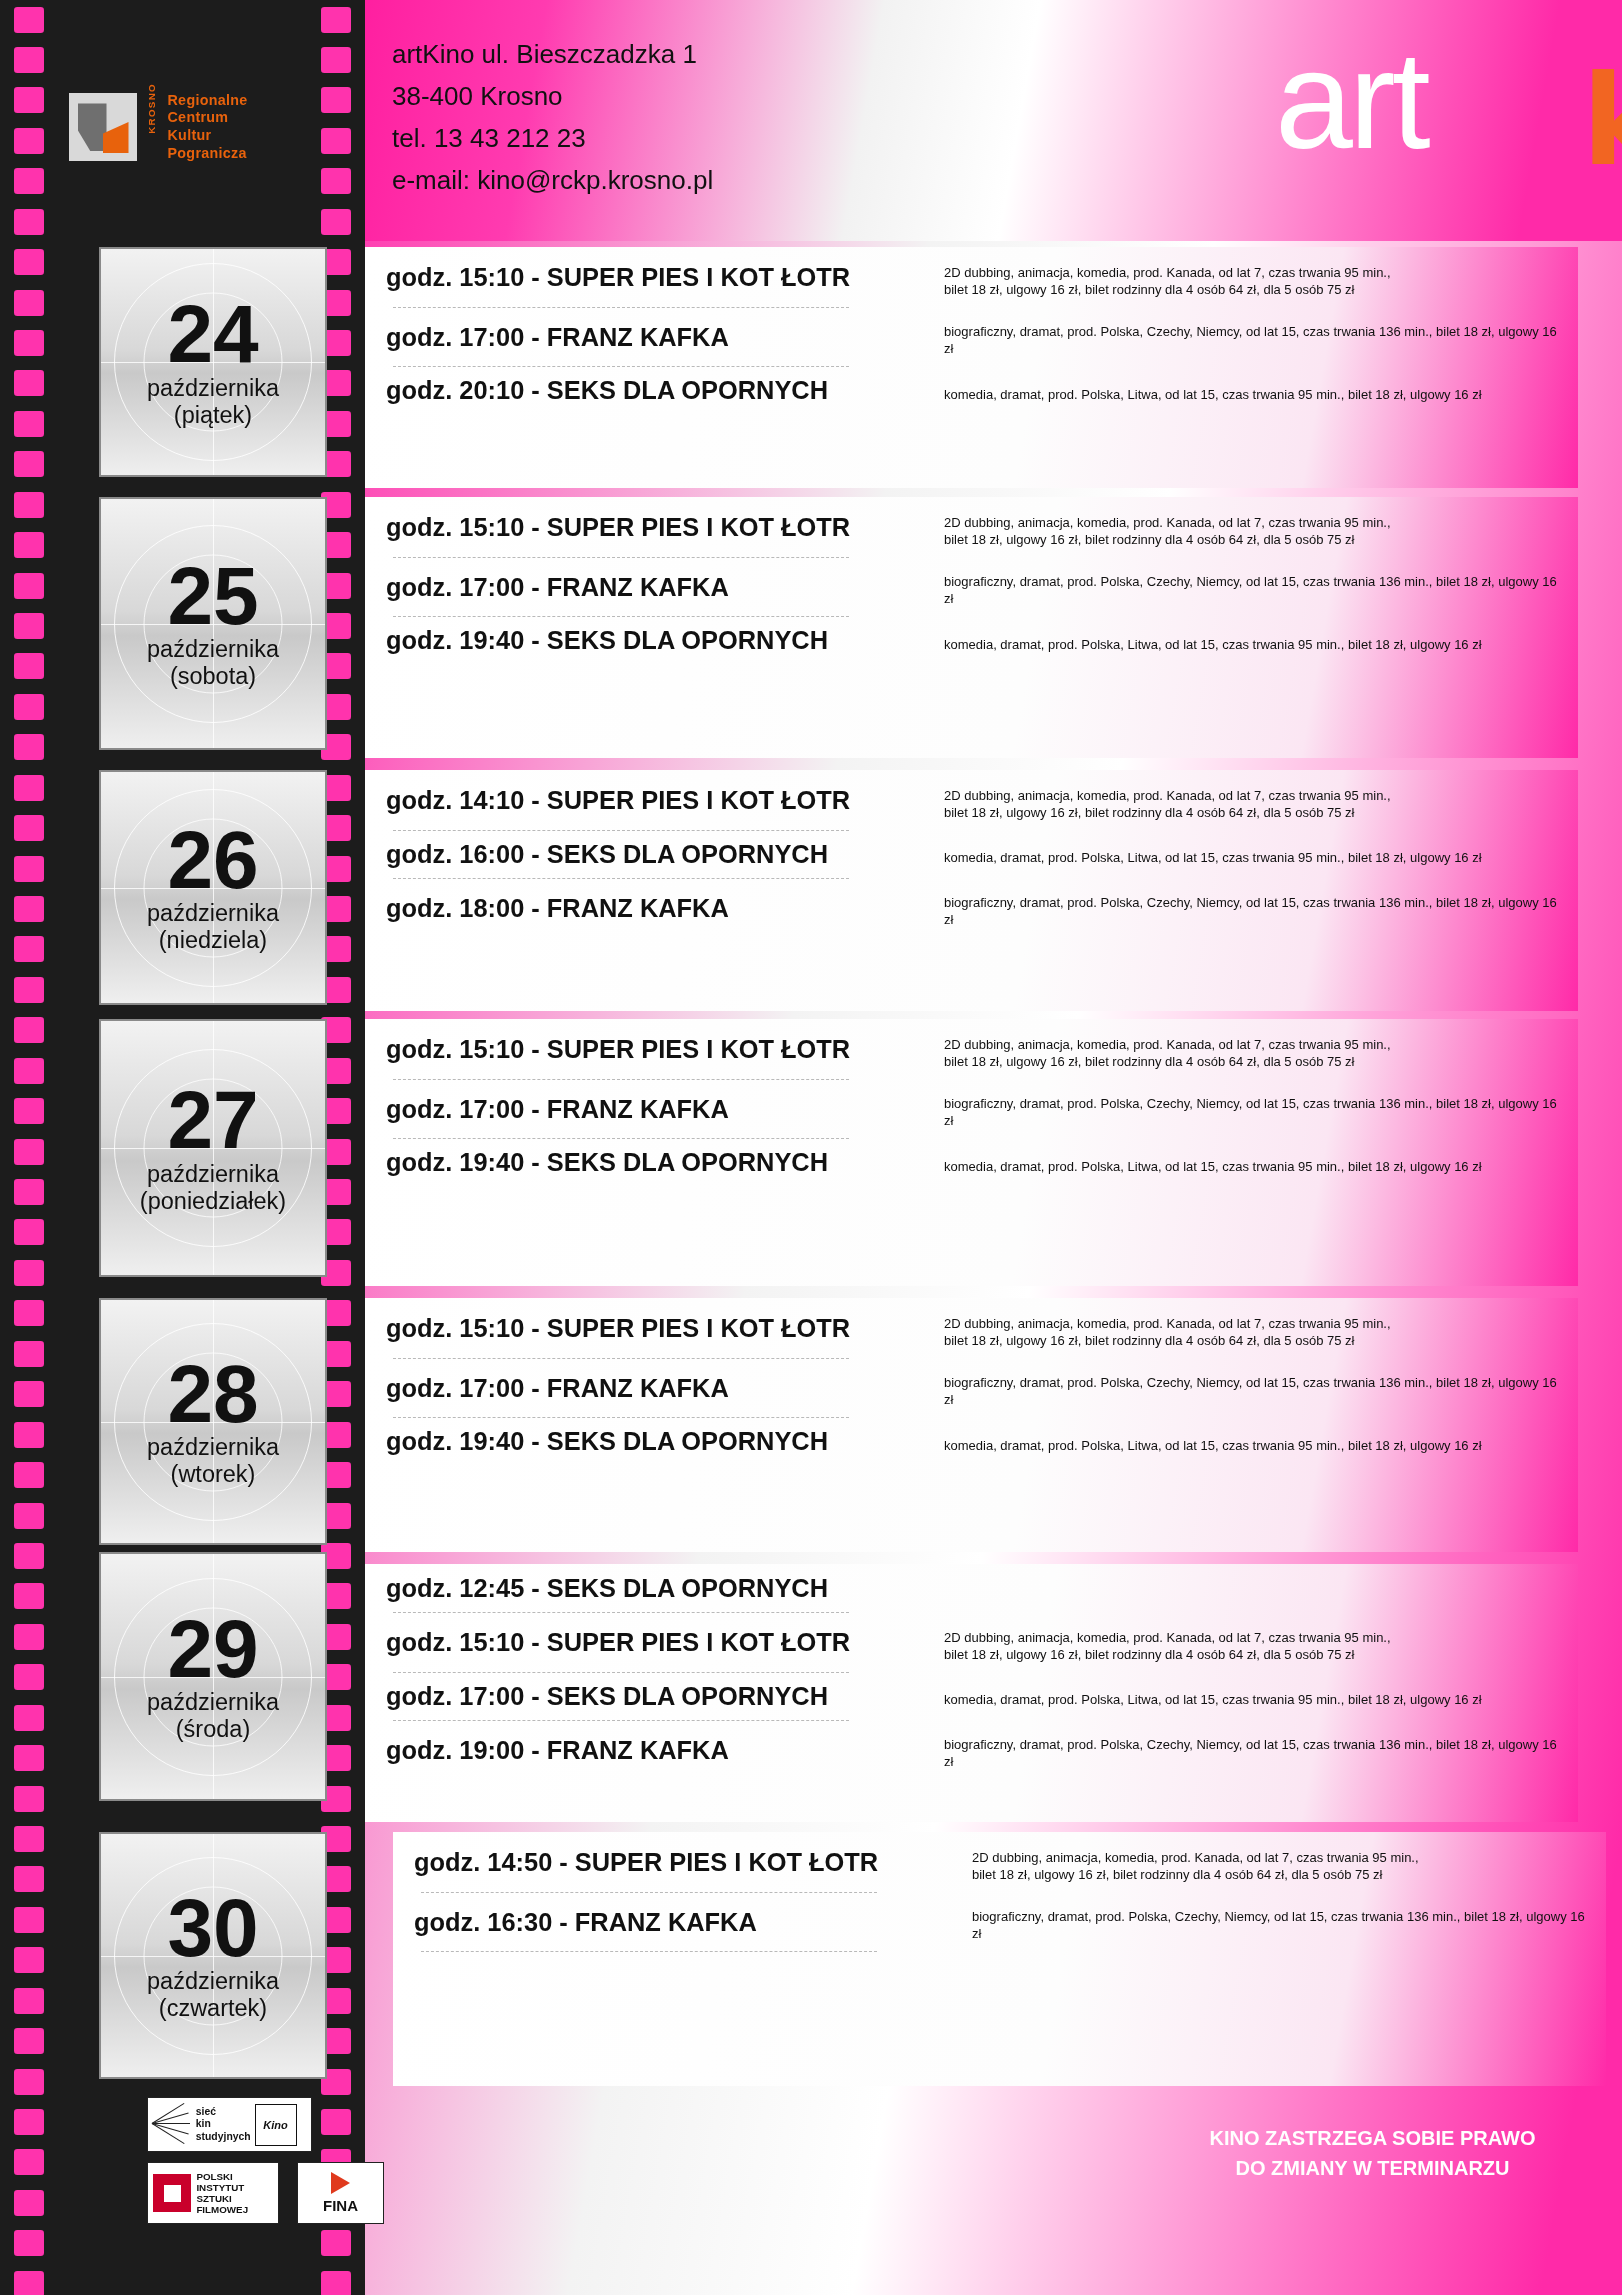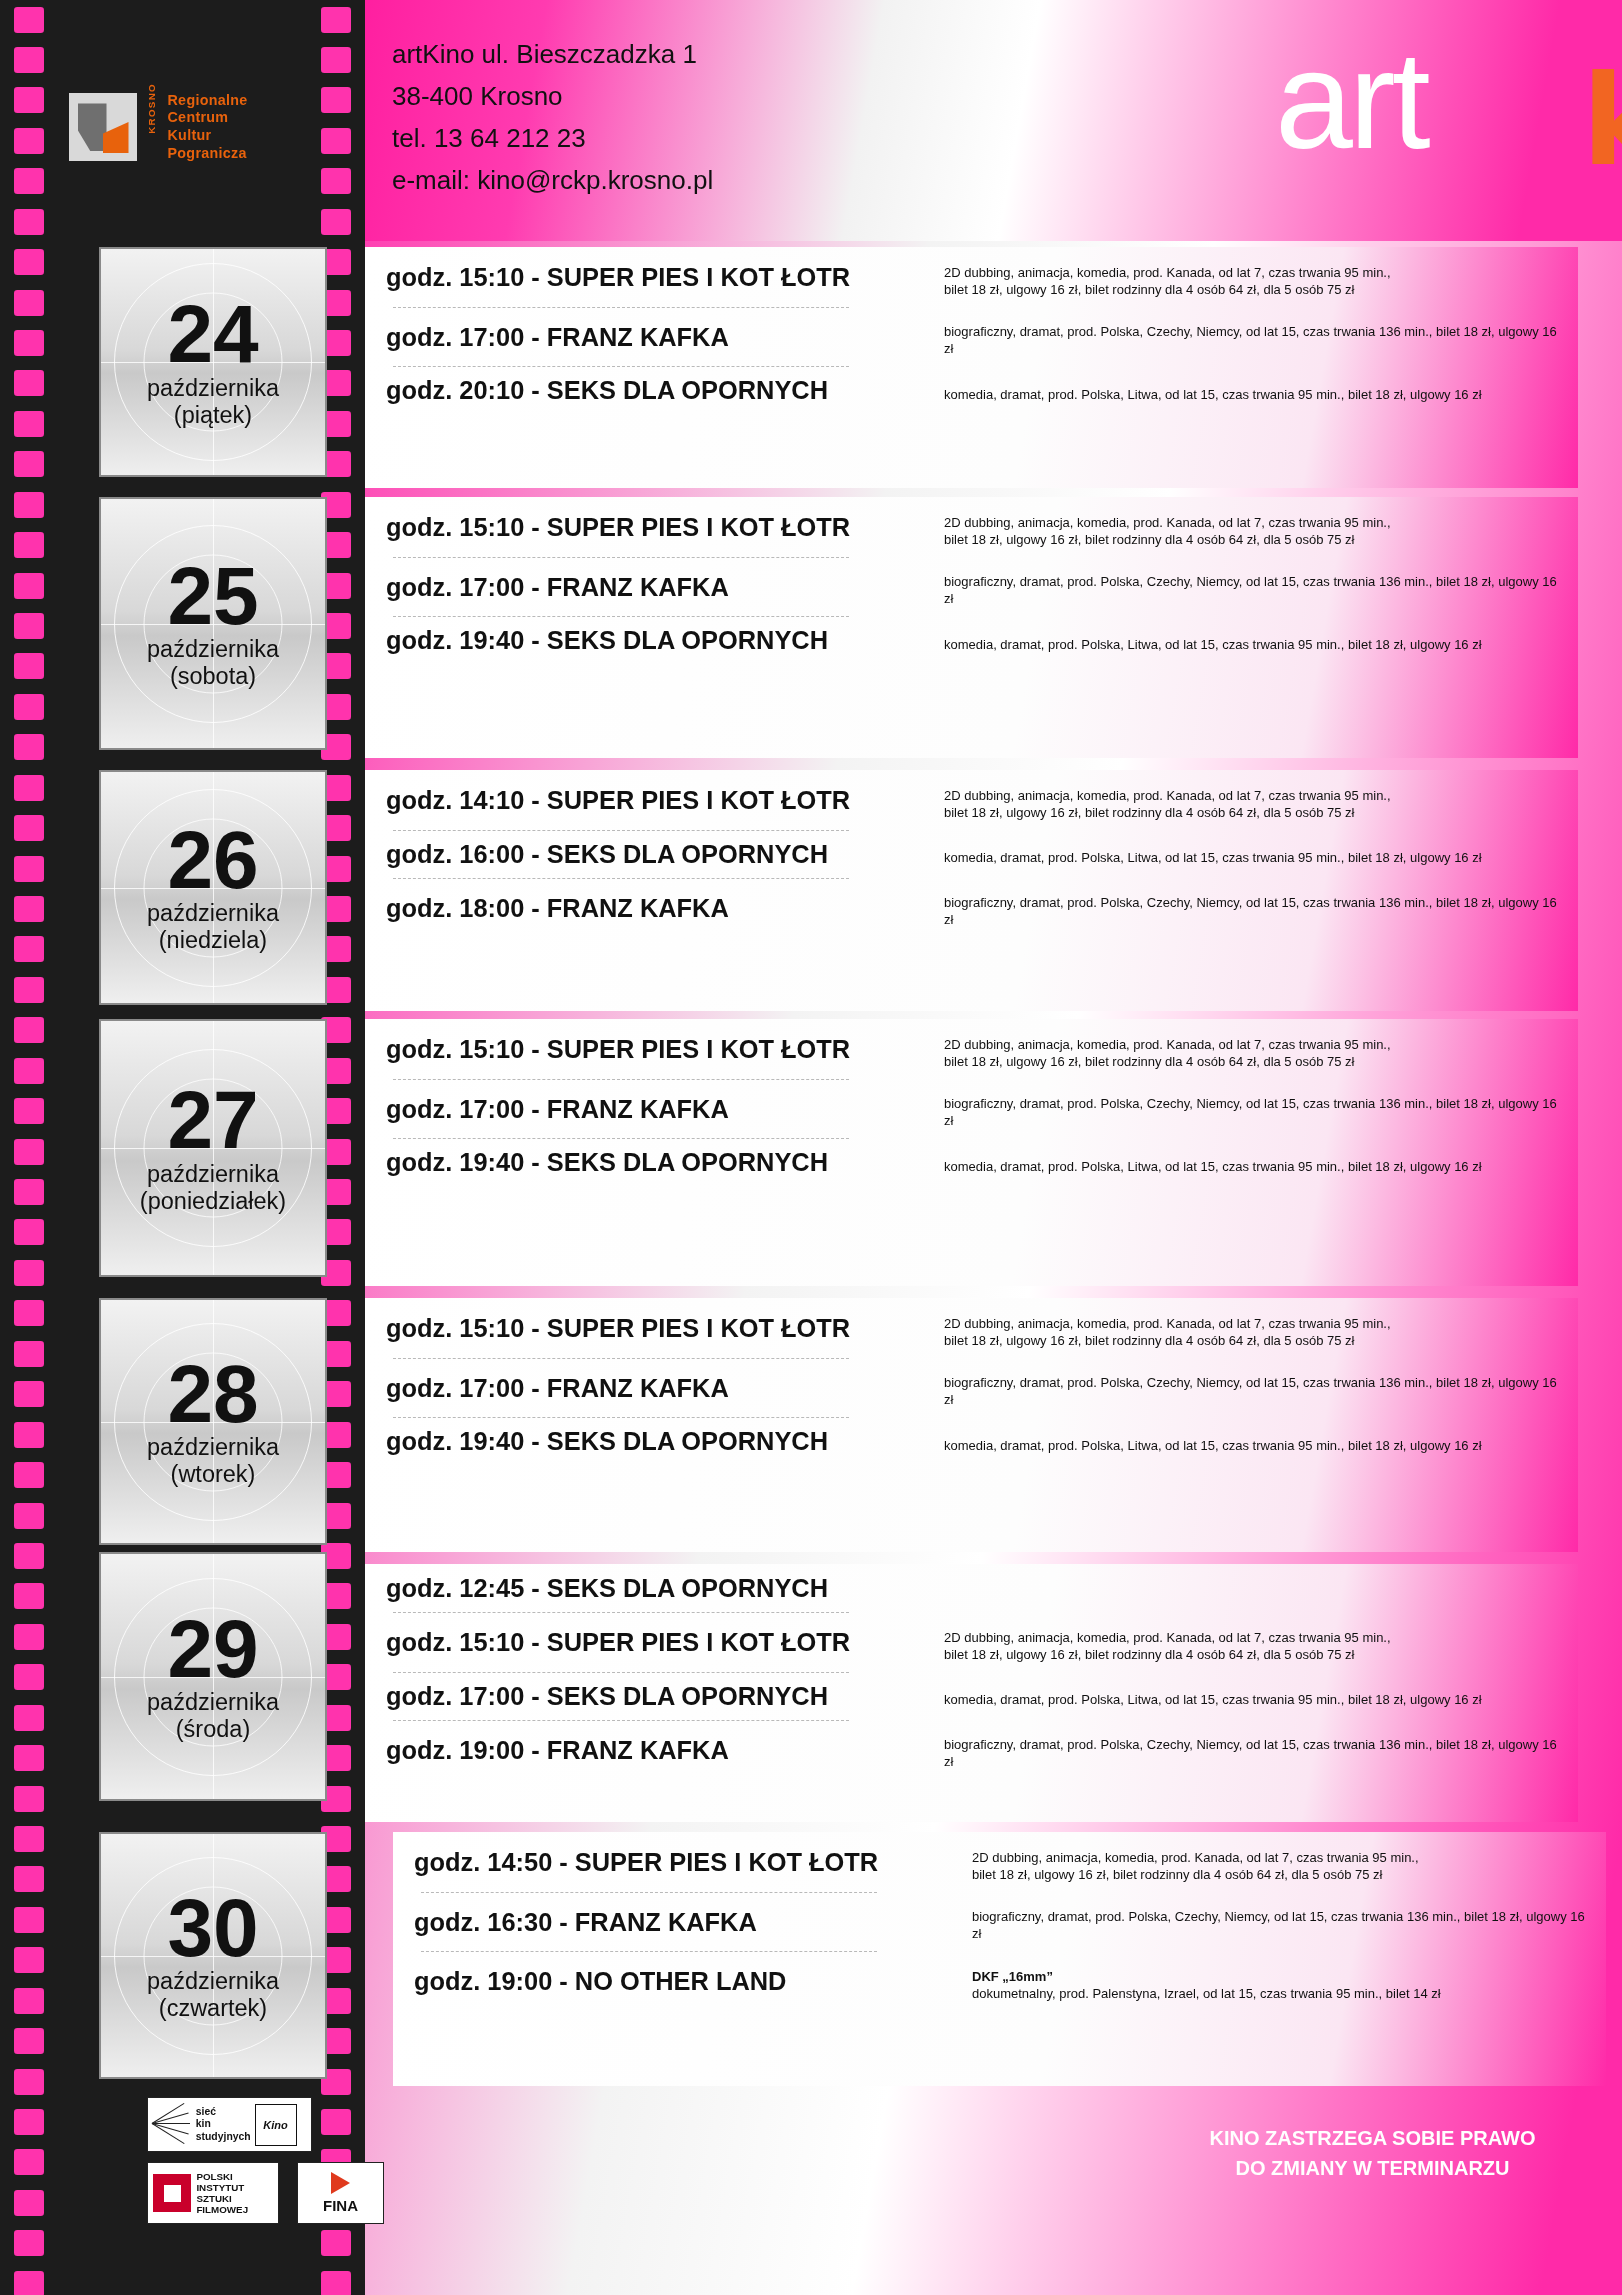--- a/index.html
+++ b/index.html
@@ -389,21 +389,21 @@
           <div class="t">FINA</div>
         </div>
       </div>
     </div>
   </div>
 
   <div class="header">
     <div class="contact" id="contact-block">
         <div>artKino ul. Bieszczadzka 1</div>
         <div>38-400 Krosno</div>
-        <div>tel. 13 64 212 23</div>
+        <div>tel. 13 43 212 23</div>
         <div>e-mail: kino@rckp.krosno.pl</div>
       </div>
     <div class="artkino">
       <div class="art">art</div>
       <div class="kino">kino</div>
     </div>
   </div>
 
   <div id="schedule">
       <div class="day-block" style="top: 247px; height: 241px;">
@@ -557,27 +557,20 @@
           </div>
         </div>
         <div class="sep"></div>
         <div class="show-row">
           <div class="show-title">godz. 16:30 - FRANZ KAFKA</div>
           <div class="show-meta">
             <div>biograficzny, dramat, prod. Polska, Czechy, Niemcy, od lat 15, czas trwania 136 min., bilet 18 zł, ulgowy 16 zł</div>
           </div>
         </div>
         <div class="sep"></div>
-        <div class="show-row">
-          <div class="show-title">godz. 19:00 - NO OTHER LAND</div>
-          <div class="show-meta">
-            <span class="tag">DKF „16mm”</span>
-            <div>dokumetnalny, prod. Palenstyna, Izrael, od lat 15, czas trwania 95 min., bilet 14 zł</div>
-          </div>
-        </div>
       </div>
     </div>
 
   <div class="footer-right">
     <div>KINO ZASTRZEGA SOBIE PRAWO</div>
     <div>DO ZMIANY W TERMINARZU</div>
   </div>
 
 </div>
 

